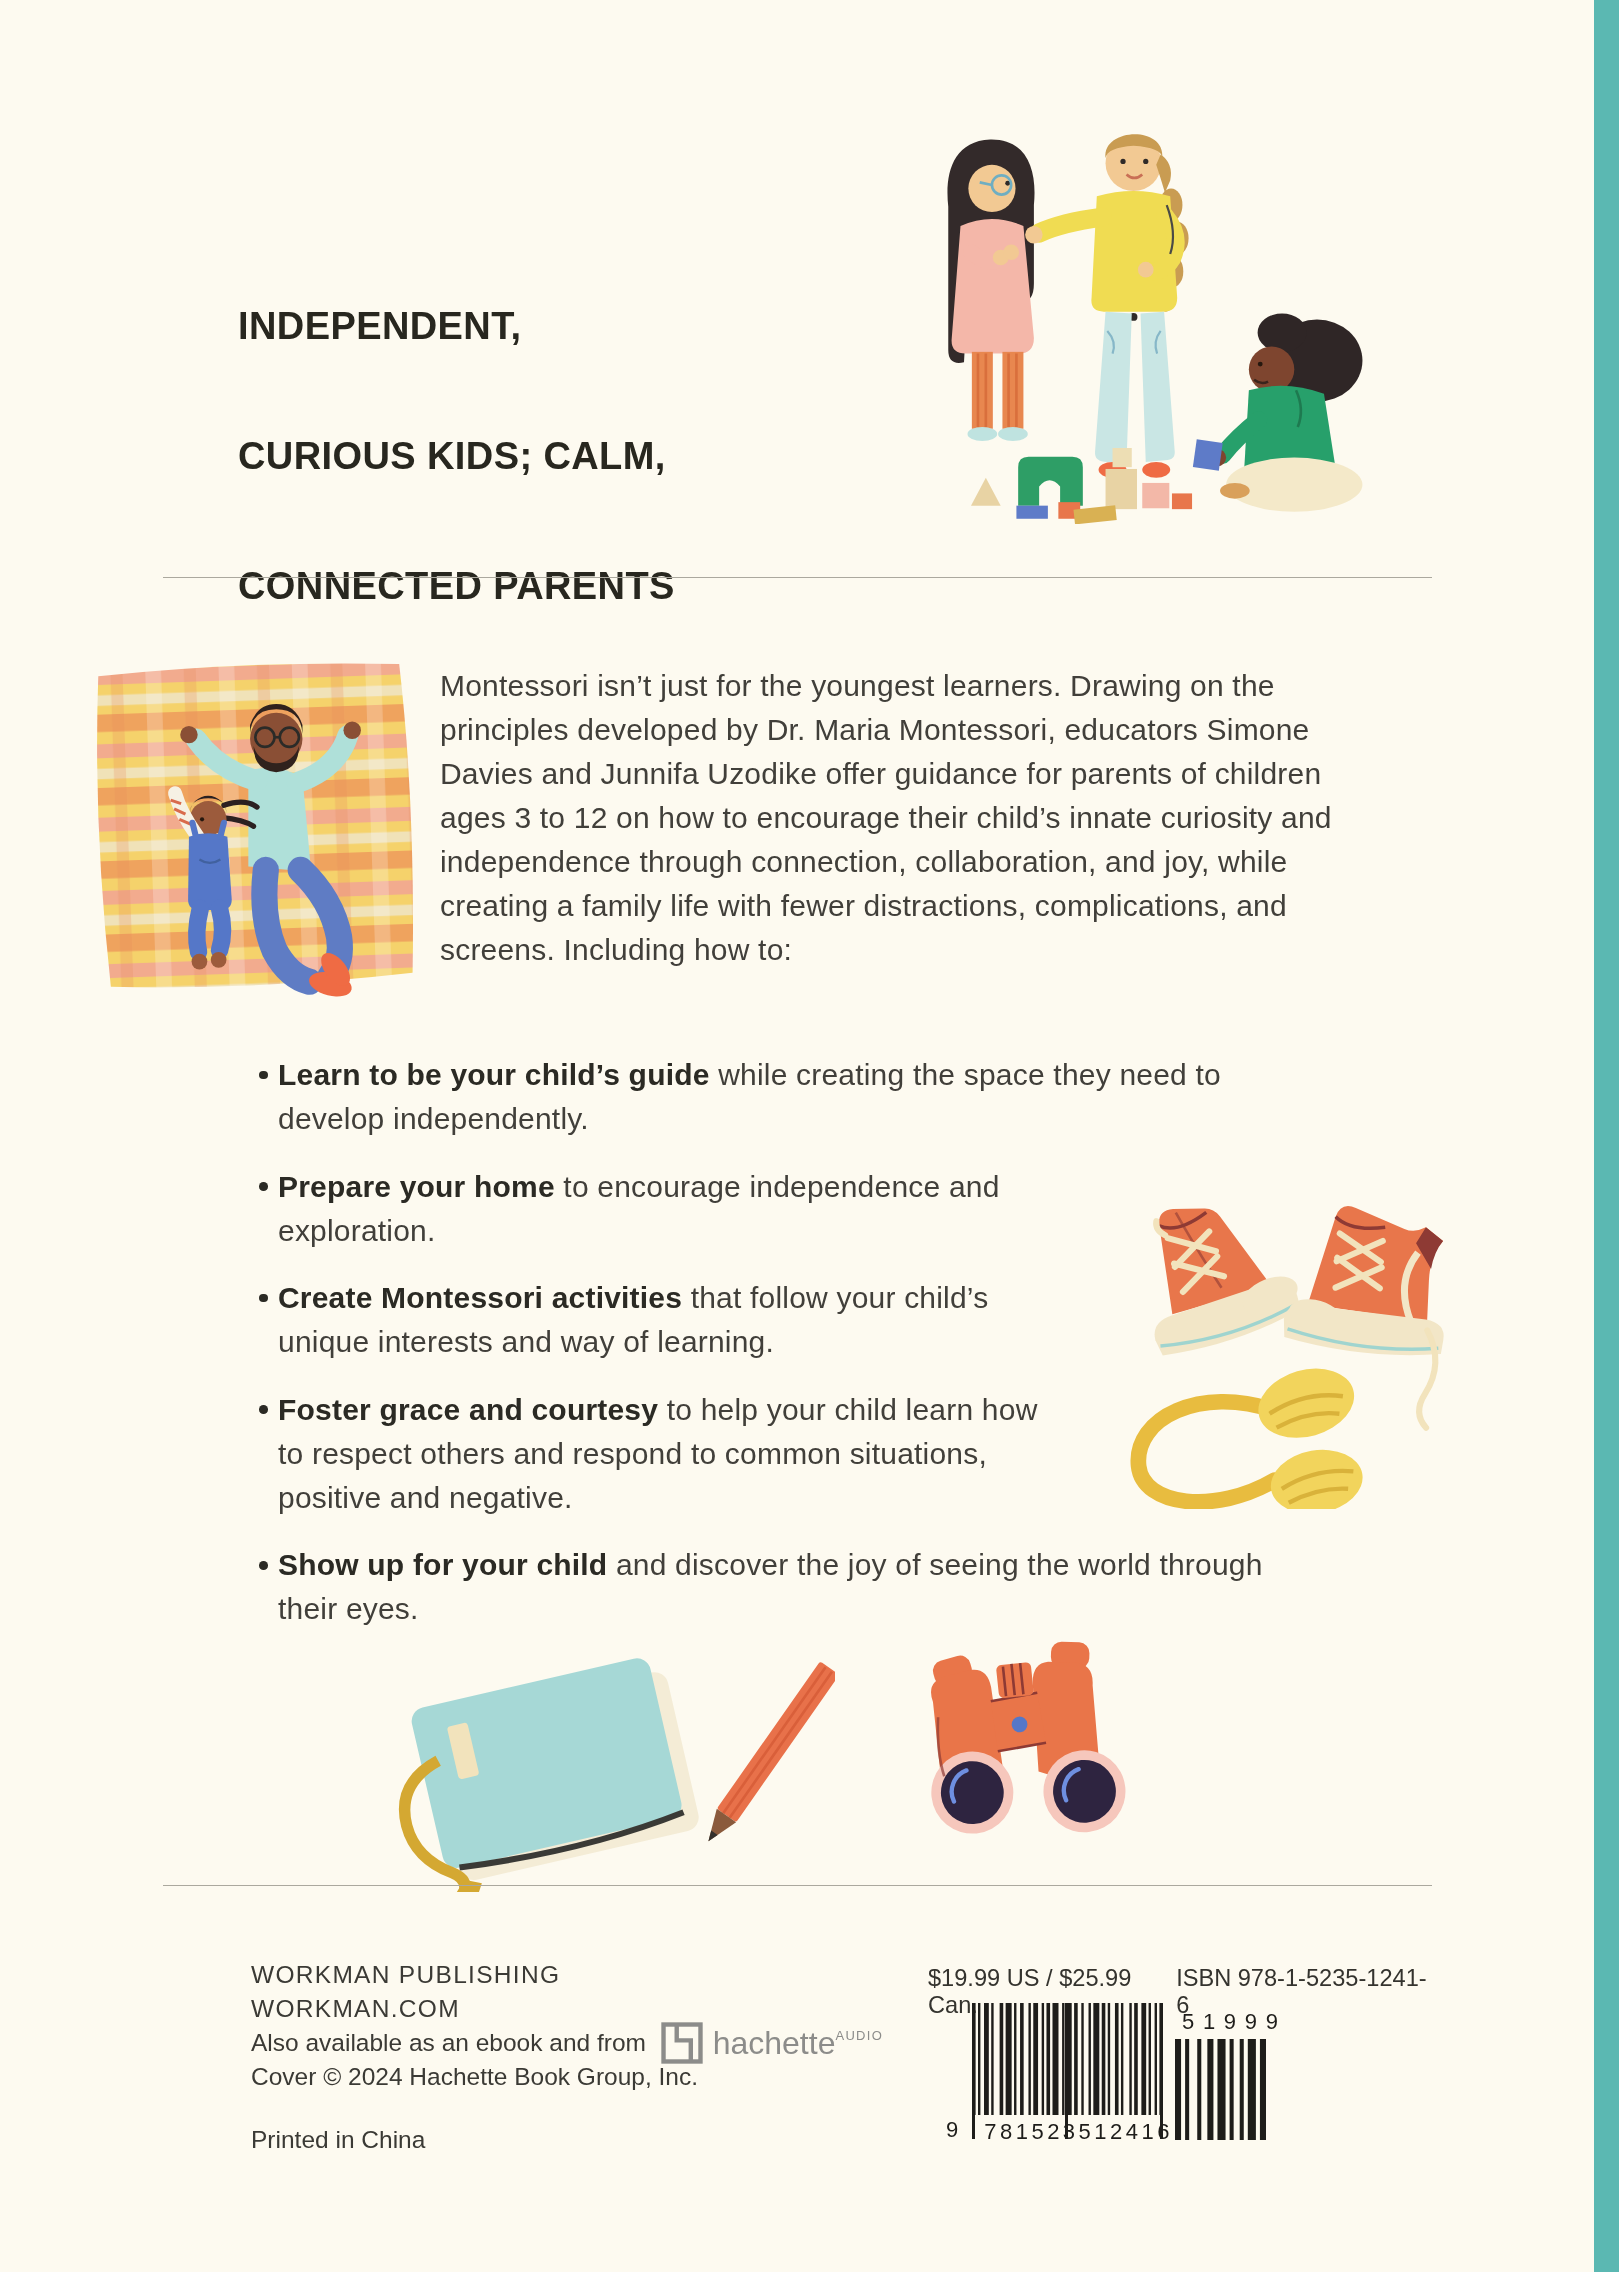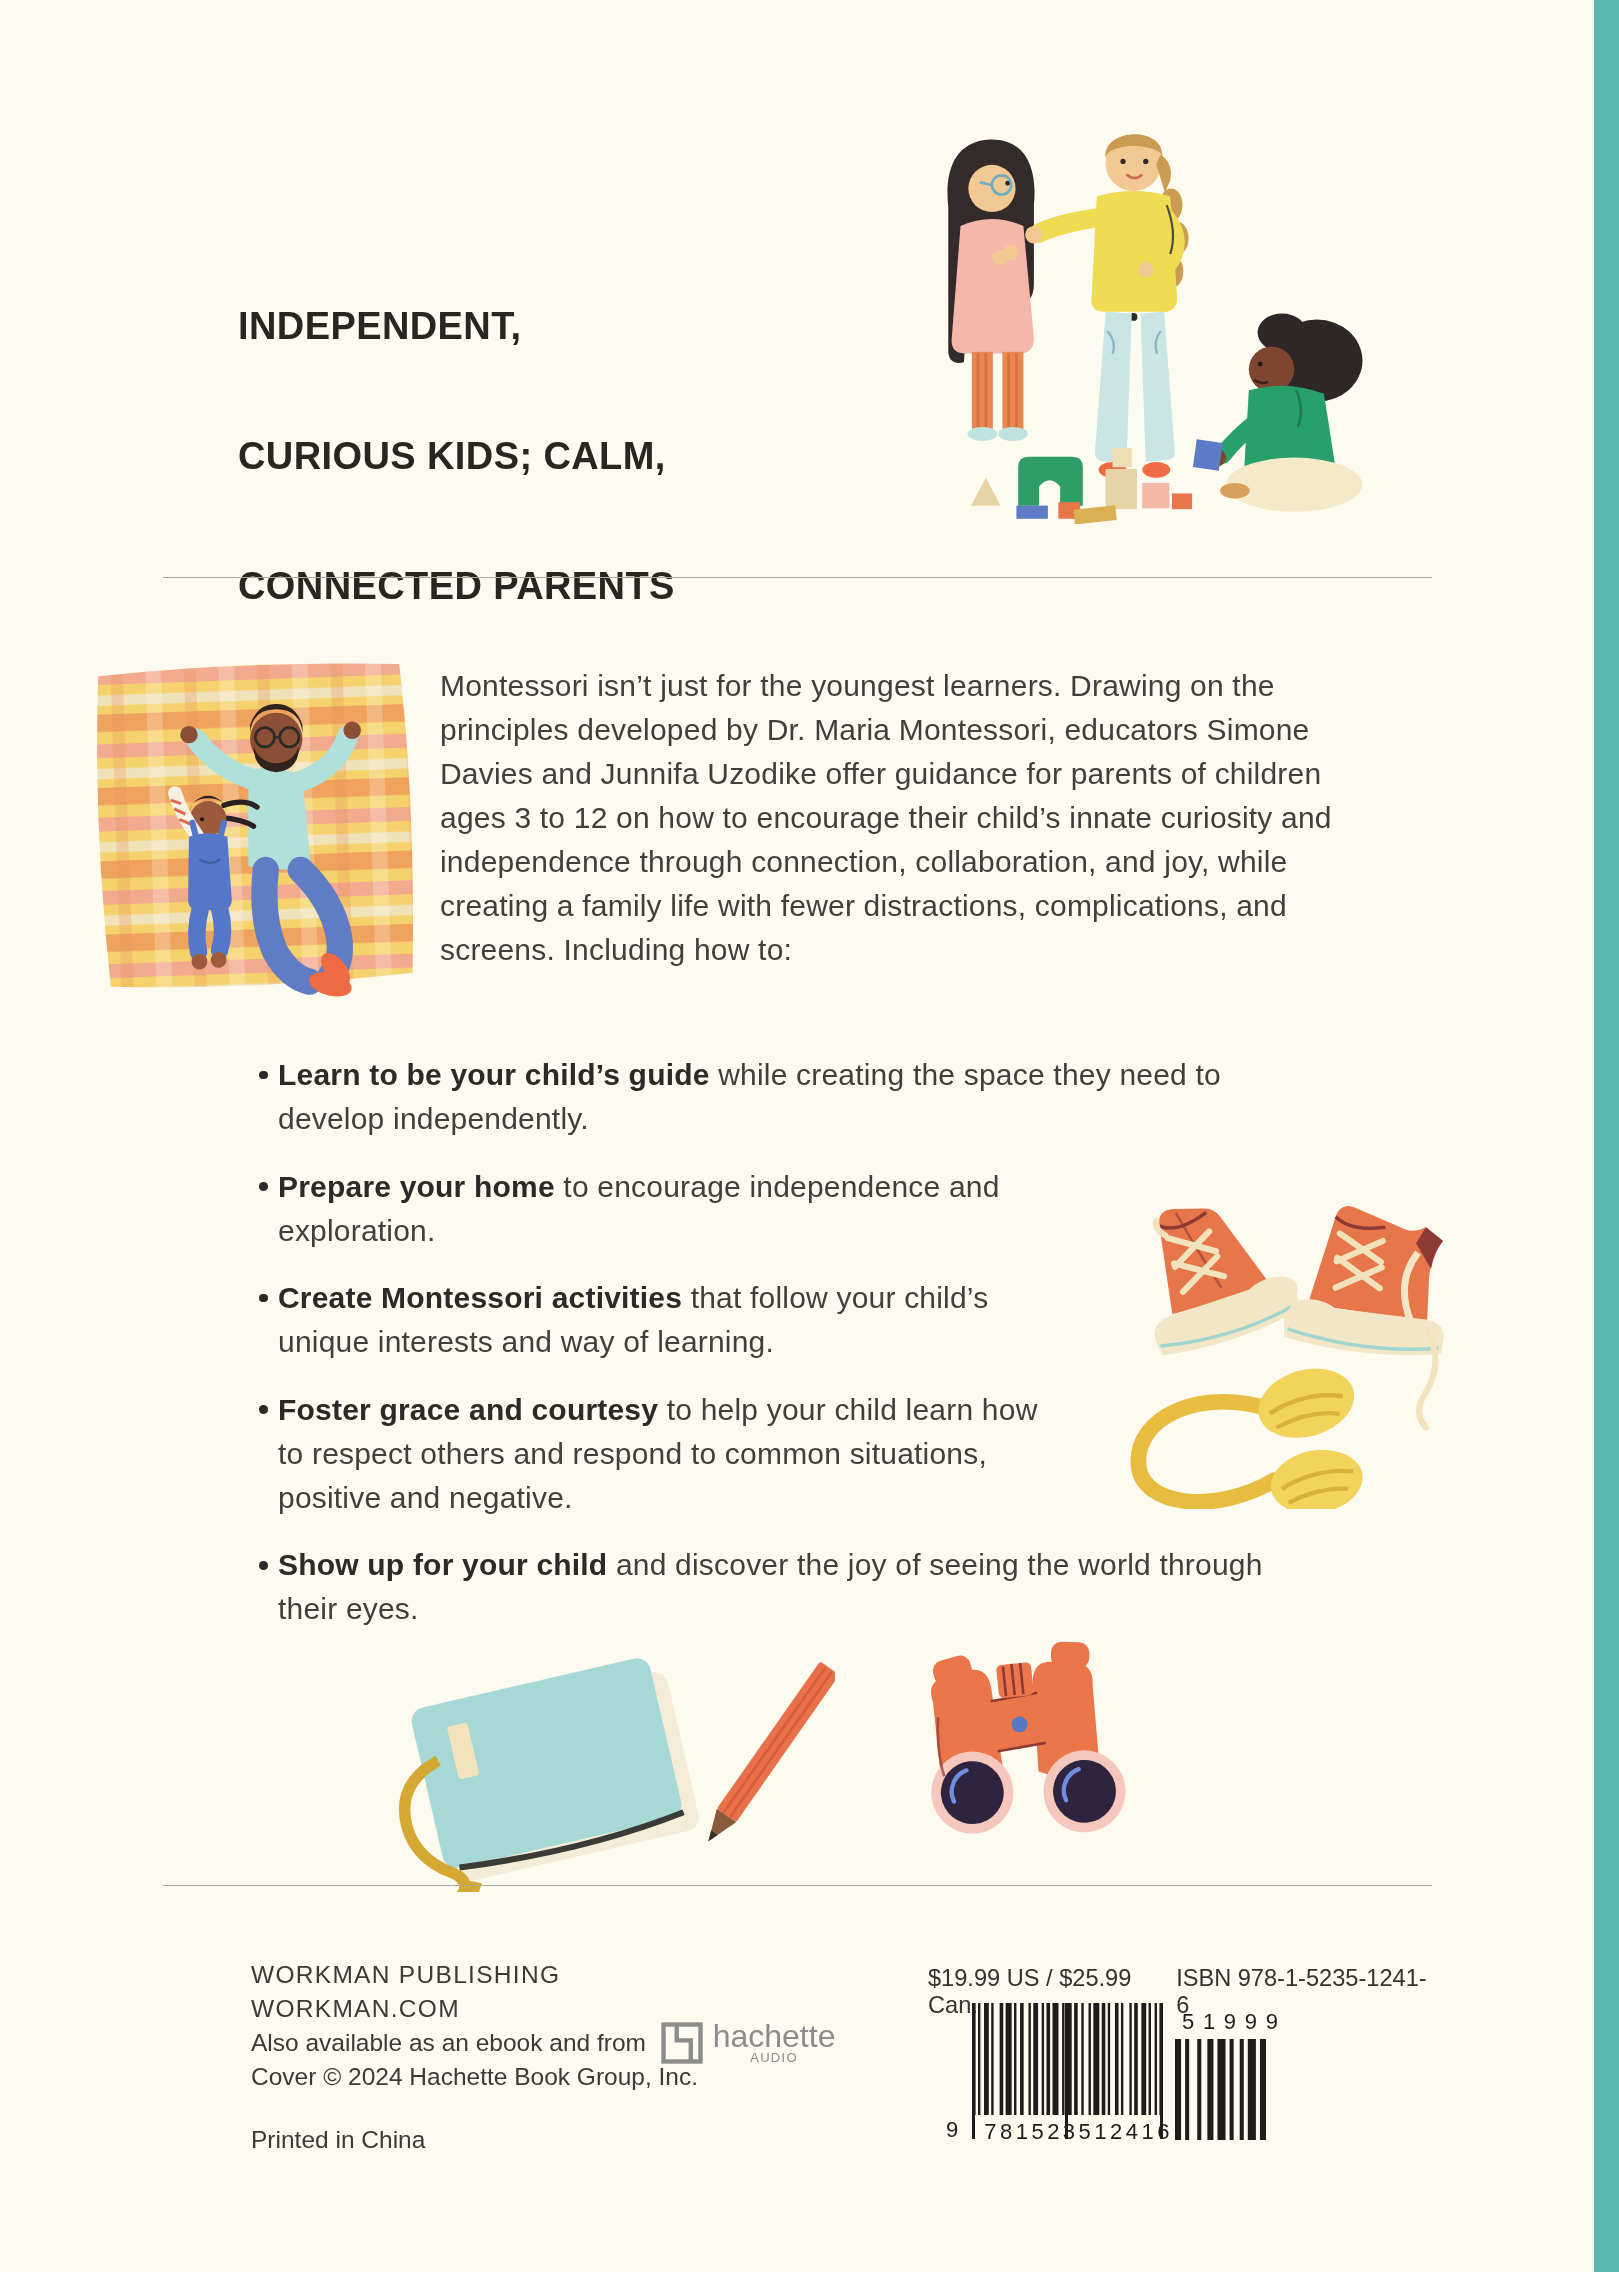--- a/index.html
+++ b/index.html
@@ -18,21 +18,21 @@
   .bullets li{position:relative;padding-left:19px;margin-bottom:23.6px;font-size:30px;
               line-height:44px;letter-spacing:0.2px;color:#413F3A;white-space:pre-line;}
   .bullets li .dot{position:absolute;left:0;top:17.5px;width:8.7px;height:8.7px;border-radius:50%;
                    background:#2B2A24;}
   .bullets li b{font-weight:700;color:#2B2A24;}
   .pub{left:251px;top:1958px;font-size:24.5px;line-height:34px;color:#3B3A35;}
   .pub .caps{letter-spacing:1.3px;}
   .ebook-line{display:flex;align-items:center;height:34px;text-align:center;}
   .hachette{display:inline-flex;align-items:center;margin-left:14px;color:#8C8C8A;}
   .hachette svg{margin-right:8.7px;}
-  .hachette .word{display:inline-flex;flex-direction:column;line-height:0.9;}
+  .hachette .word{display:inline-flex;line-height:0.9;}
   .hachette .word .name{font-size:32px;}
   .hachette .word .audio{font-size:13px;letter-spacing:1.3px;margin-top:1.7px;}
   .printed{left:251px;top:2126px;font-size:24.5px;color:#3B3A35;}
   .priceline{left:928px;top:1965px;width:500px;display:flex;justify-content:space-between;
              font-size:23.6px;color:#34332E;}
   .barcode{left:972px;top:2003px;width:191px;height:140px;}
   .barcode .bars{display:block;width:191px;height:112px;}
   .bc-digits{display:flex;justify-content:space-between;padding:0 12.2px;margin-top:3.5px;
              font-size:22px;letter-spacing:3.5px;color:#1E1D1A;}
   .bc-lead{position:absolute;left:-26px;bottom:0px;font-size:22px;color:#1E1D1A;}

